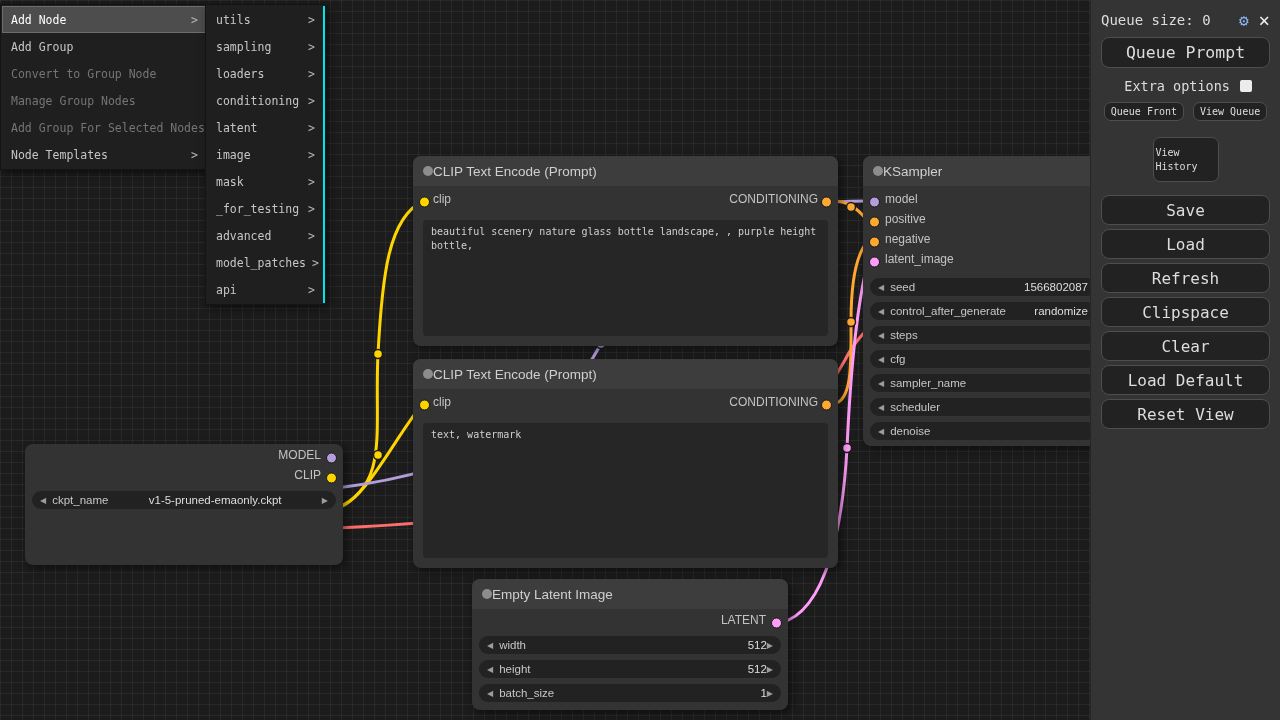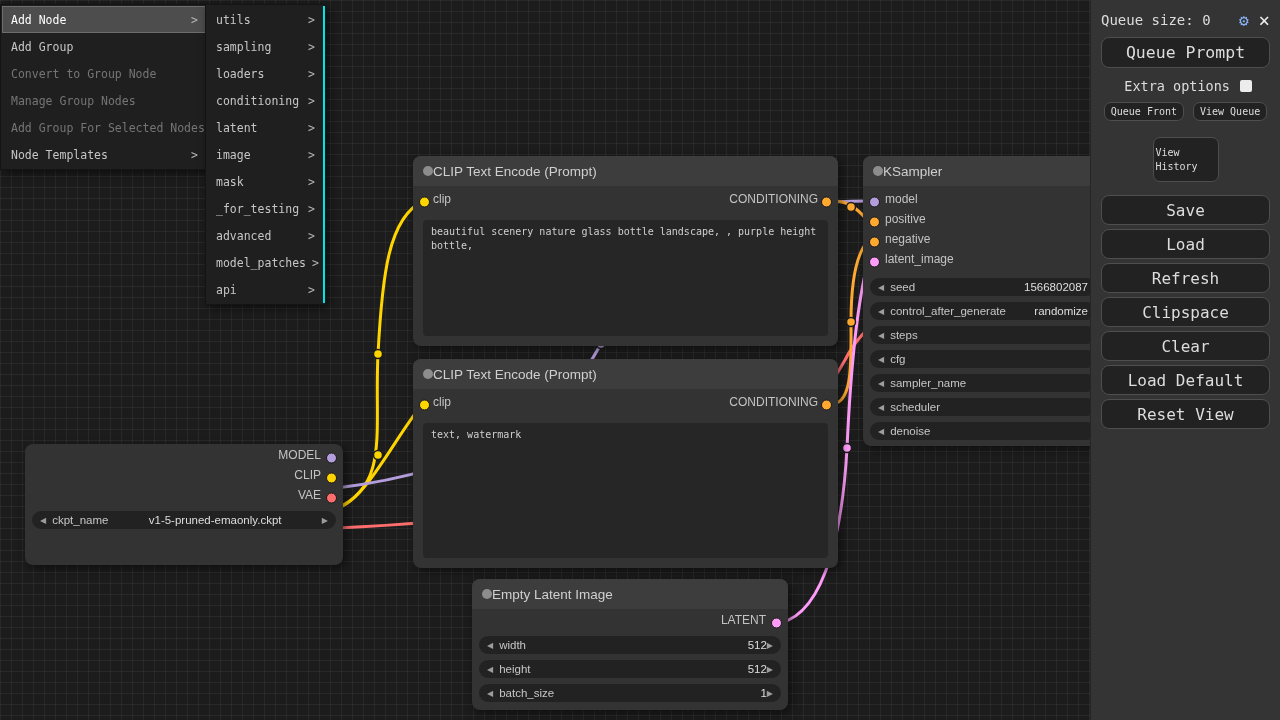--- a/index.html
+++ b/index.html
@@ -196,24 +196,20 @@
 <div class="node" id="loadckpt">
   <div class="spacer4"></div>
   <div class="slotrow sr-out">
     <span>MODEL</span>
     <span class="dot r dot-model"></span>
   </div>
   <div class="slotrow sr-out">
     <span>CLIP</span>
     <span class="dot r dot-clip"></span>
   </div>
-  <div class="slotrow sr-out">
-    <span>VAE</span>
-    <span class="dot r dot-vae"></span>
-  </div>
   <div class="spacer3"></div>
   <div class="widget">
     <span class="warr">◀</span>
     <span class="wl">ckpt_name</span>
     <span class="wv center">v1-5-pruned-emaonly.ckpt</span>
     <span class="warr">▶</span>
   </div>
 </div>
 
 <div class="node" id="emptylatent">

